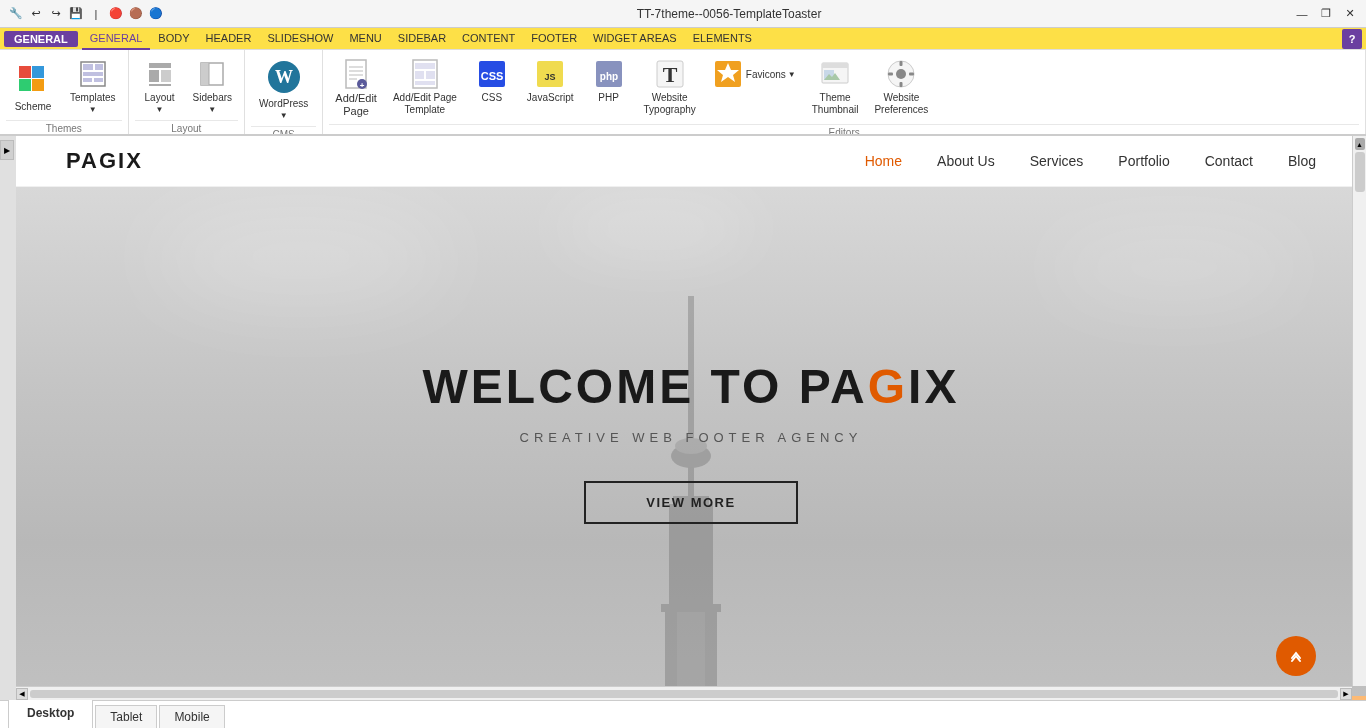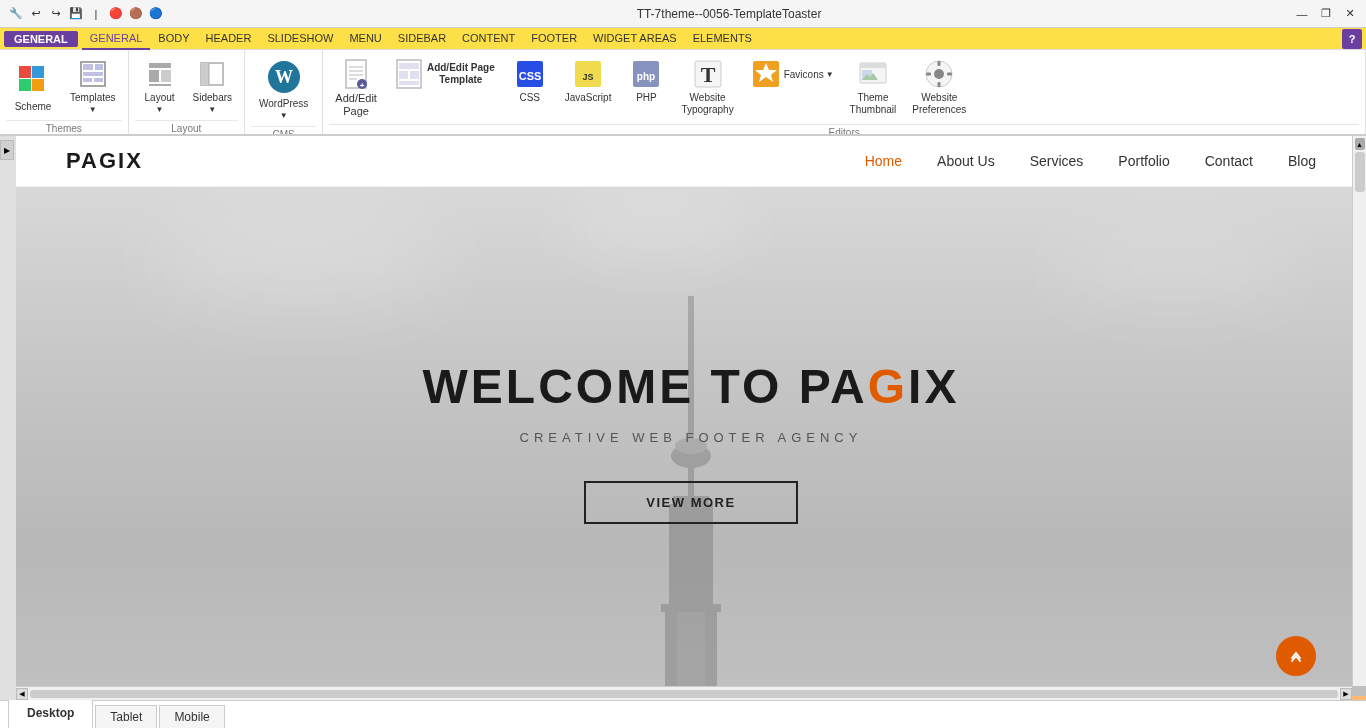--- a/index.html
+++ b/index.html
@@ -197,21 +197,21 @@
               <line x1="7" y1="13" x2="21" y2="13" stroke="#bbb" stroke-width="1"></line>
               <line x1="7" y1="17" x2="21" y2="17" stroke="#bbb" stroke-width="1"></line>
               <line x1="7" y1="21" x2="15" y2="21" stroke="#bbb" stroke-width="1"></line>
               <circle cx="20" cy="26" r="5" fill="#5a5a9a"></circle>
               <text x="20" y="29.5" text-anchor="middle" fill="white" font-size="8" font-weight="bold">+</text>
             </svg>
           </div>
           <span style="font-size:11px;text-align:center;line-height:1.2;">Add/Edit<br>Page</span>
         </div>
 
-        <div class="ribbon-btn" style="display:flex;flex-direction:row;align-items:center;padding:4px 6px;cursor:pointer;border-radius:3px;min-width:56px;font-weight:bold;">
+        <div class="ribbon-btn" style="display:flex;flex-direction:column;align-items:center;padding:4px 6px;cursor:pointer;border-radius:3px;min-width:56px;">
           <div style="width:32px;height:32px;display:flex;align-items:center;justify-content:center;">
             <svg width="28" height="32" viewBox="0 0 28 32">
               <rect x="2" y="2" width="24" height="28" fill="white" stroke="#bbb" stroke-width="1.5"></rect>
               <rect x="4" y="5" width="20" height="6" fill="#e0e0f0"></rect>
               <rect x="4" y="13" width="9" height="8" fill="#e0e0f0"></rect>
               <rect x="15" y="13" width="9" height="8" fill="#e0e0f0"></rect>
               <rect x="4" y="23" width="20" height="4" fill="#e0e0f0"></rect>
             </svg>
           </div>
           <span style="font-size:10px;text-align:center;line-height:1.2;">Add/Edit Page<br>Template</span>

